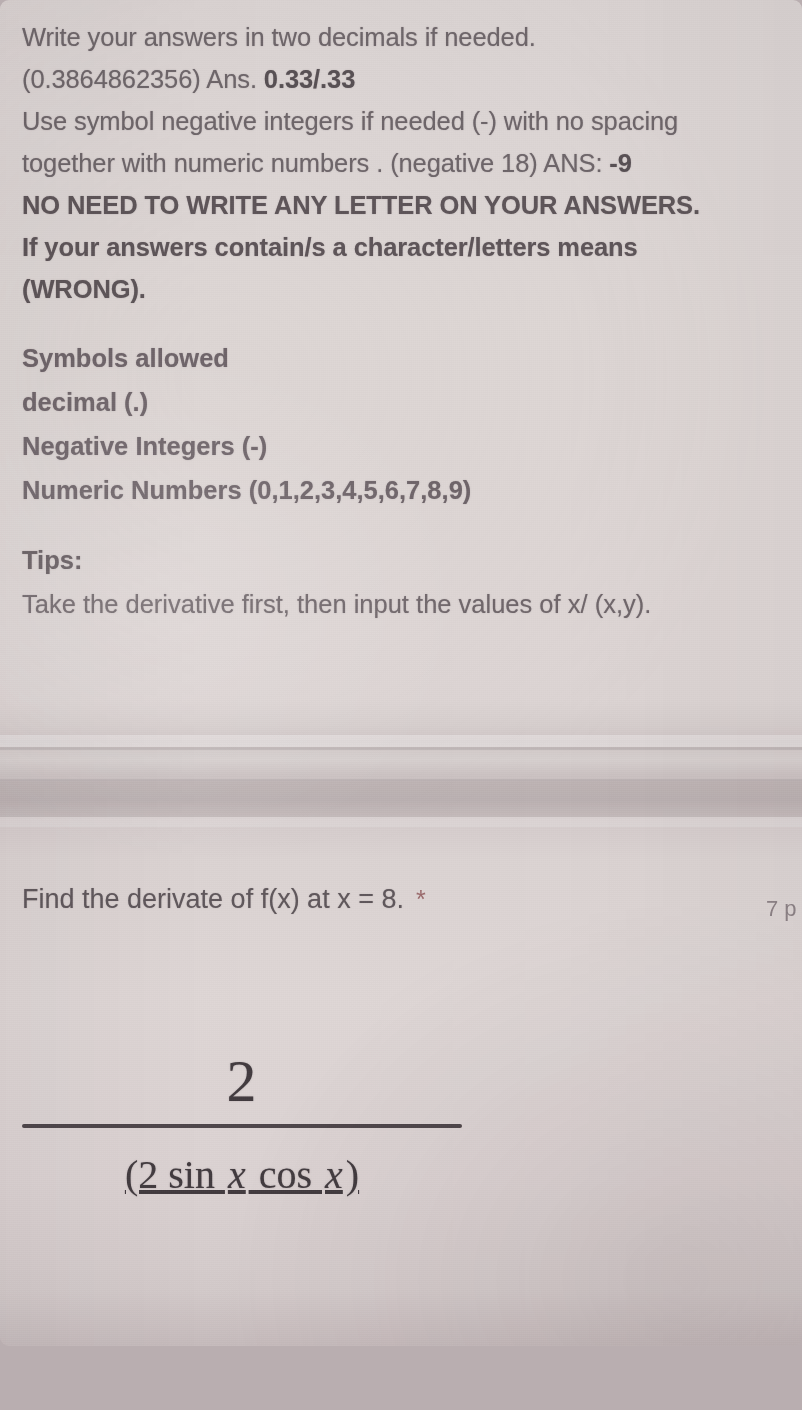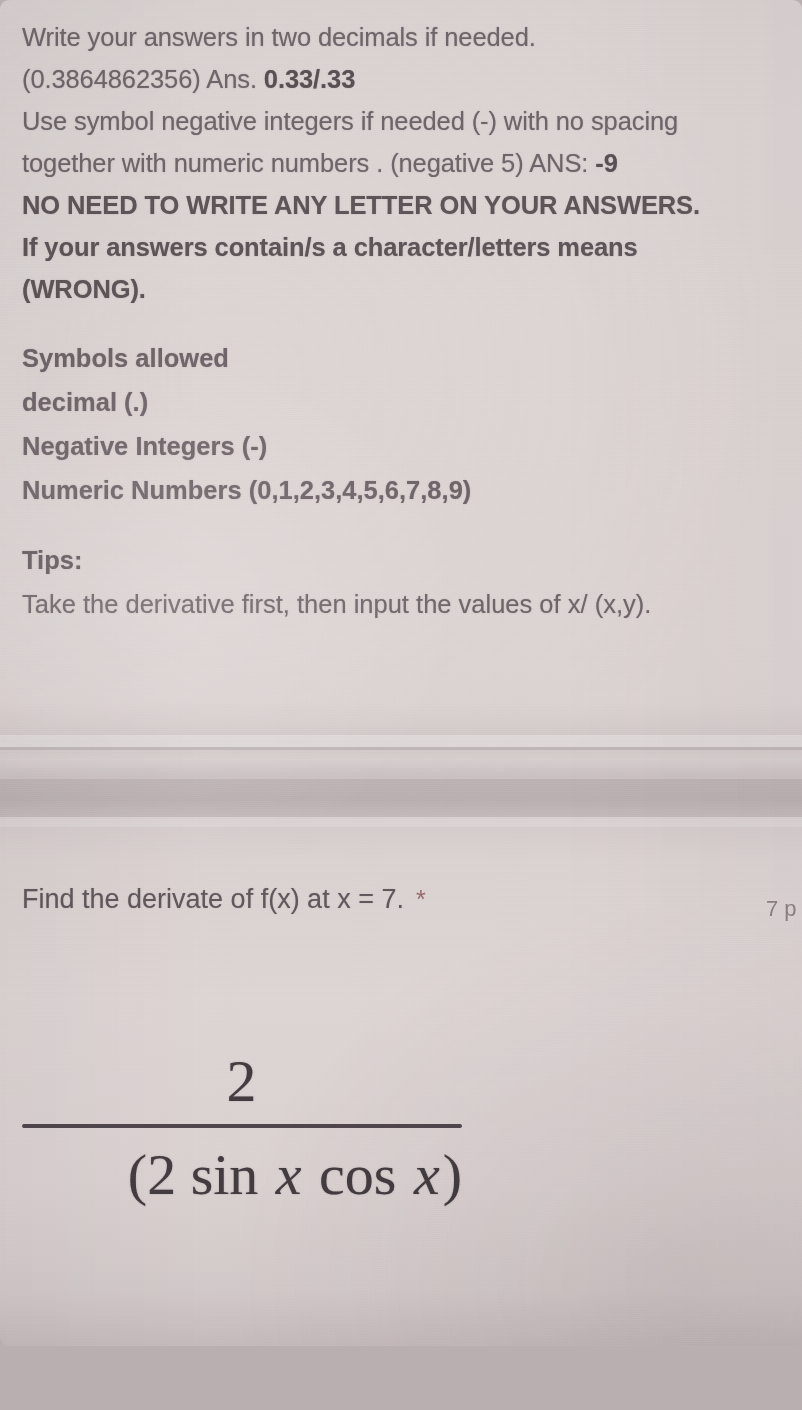--- a/index.html
+++ b/index.html
@@ -166,24 +166,25 @@
     letter-spacing: 1px;
   }
   #fraction-bar {
     height: 4px;
     background: #4d4549;
     width: 440px;
     margin: 2px 0 4px 0;
     border-radius: 2px;
   }
   #fraction-denominator {
-    text-align: right;
-    font-size: 58px;
+    text-align: center;
+    font-size: 40px;
     line-height: 86px;
     white-space: nowrap;
+    text-decoration: underline;
   }
   #fraction-denominator .var {
     font-style: italic;
     padding: 0 3px;
   }
 
   
   #answer-placeholder {
     position: absolute;
     left: 22px;
@@ -219,21 +220,21 @@
 <div id="page">
 
   <div class="instructions">
 
     <div class="ins-line">Write your answers in two decimals if needed.</div>
 
     <div class="ins-line"><span>(0.3864862356) Ans. </span><b>0.33/.33</b></div>
 
     <div class="ins-line">Use symbol negative integers if needed (-) with no spacing</div>
 
-    <div class="ins-line"><span>together with numeric numbers . (negative 5)   ANS: </span><b>-9</b></div>
+    <div class="ins-line"><span>together with numeric numbers . (negative 18)   ANS: </span><b>-9</b></div>
 
     <div class="ins-line bold">NO NEED TO WRITE ANY LETTER ON YOUR ANSWERS.</div>
     <div class="ins-line bold">If your answers contain/s a character/letters means</div>
     <div class="ins-line bold">(WRONG).</div>
 
     <div class="spacer-sm"></div>
 
     <div class="sym-head">Symbols allowed</div>
     <div class="sym-line">decimal (.)</div>
     <div class="sym-line">Negative Integers (-)</div>
@@ -245,21 +246,21 @@
     <div class="tips-body">Take the derivative first, then input the values of x/ (x,y).</div>
   </div>
 
   <div class="sep-band" id="sep-gap1"></div>
   <div class="sep-band" id="sep-line1"></div>
   <div class="sep-band" id="sep-line2"></div>
   <div class="sep-band" id="sep-dark"></div>
   <div class="sep-band" id="sep-gap2"></div>
 
   <div id="question-row">
-    <span id="question-text">Find the derivate of  f(x) at x = 7.</span>
+    <span id="question-text">Find the derivate of  f(x) at x = 8.</span>
     <span id="required-asterisk">*</span>
   </div>
   <div id="points-label">7 p</div>
 
   <div id="fraction">
     <div id="fraction-numerator">2</div>
     <div id="fraction-bar"></div>
     <div id="fraction-denominator"><span>(2 sin </span><span class="var">x</span><span> cos </span><span class="var">x</span><span>)</span></div>
   </div>
 

